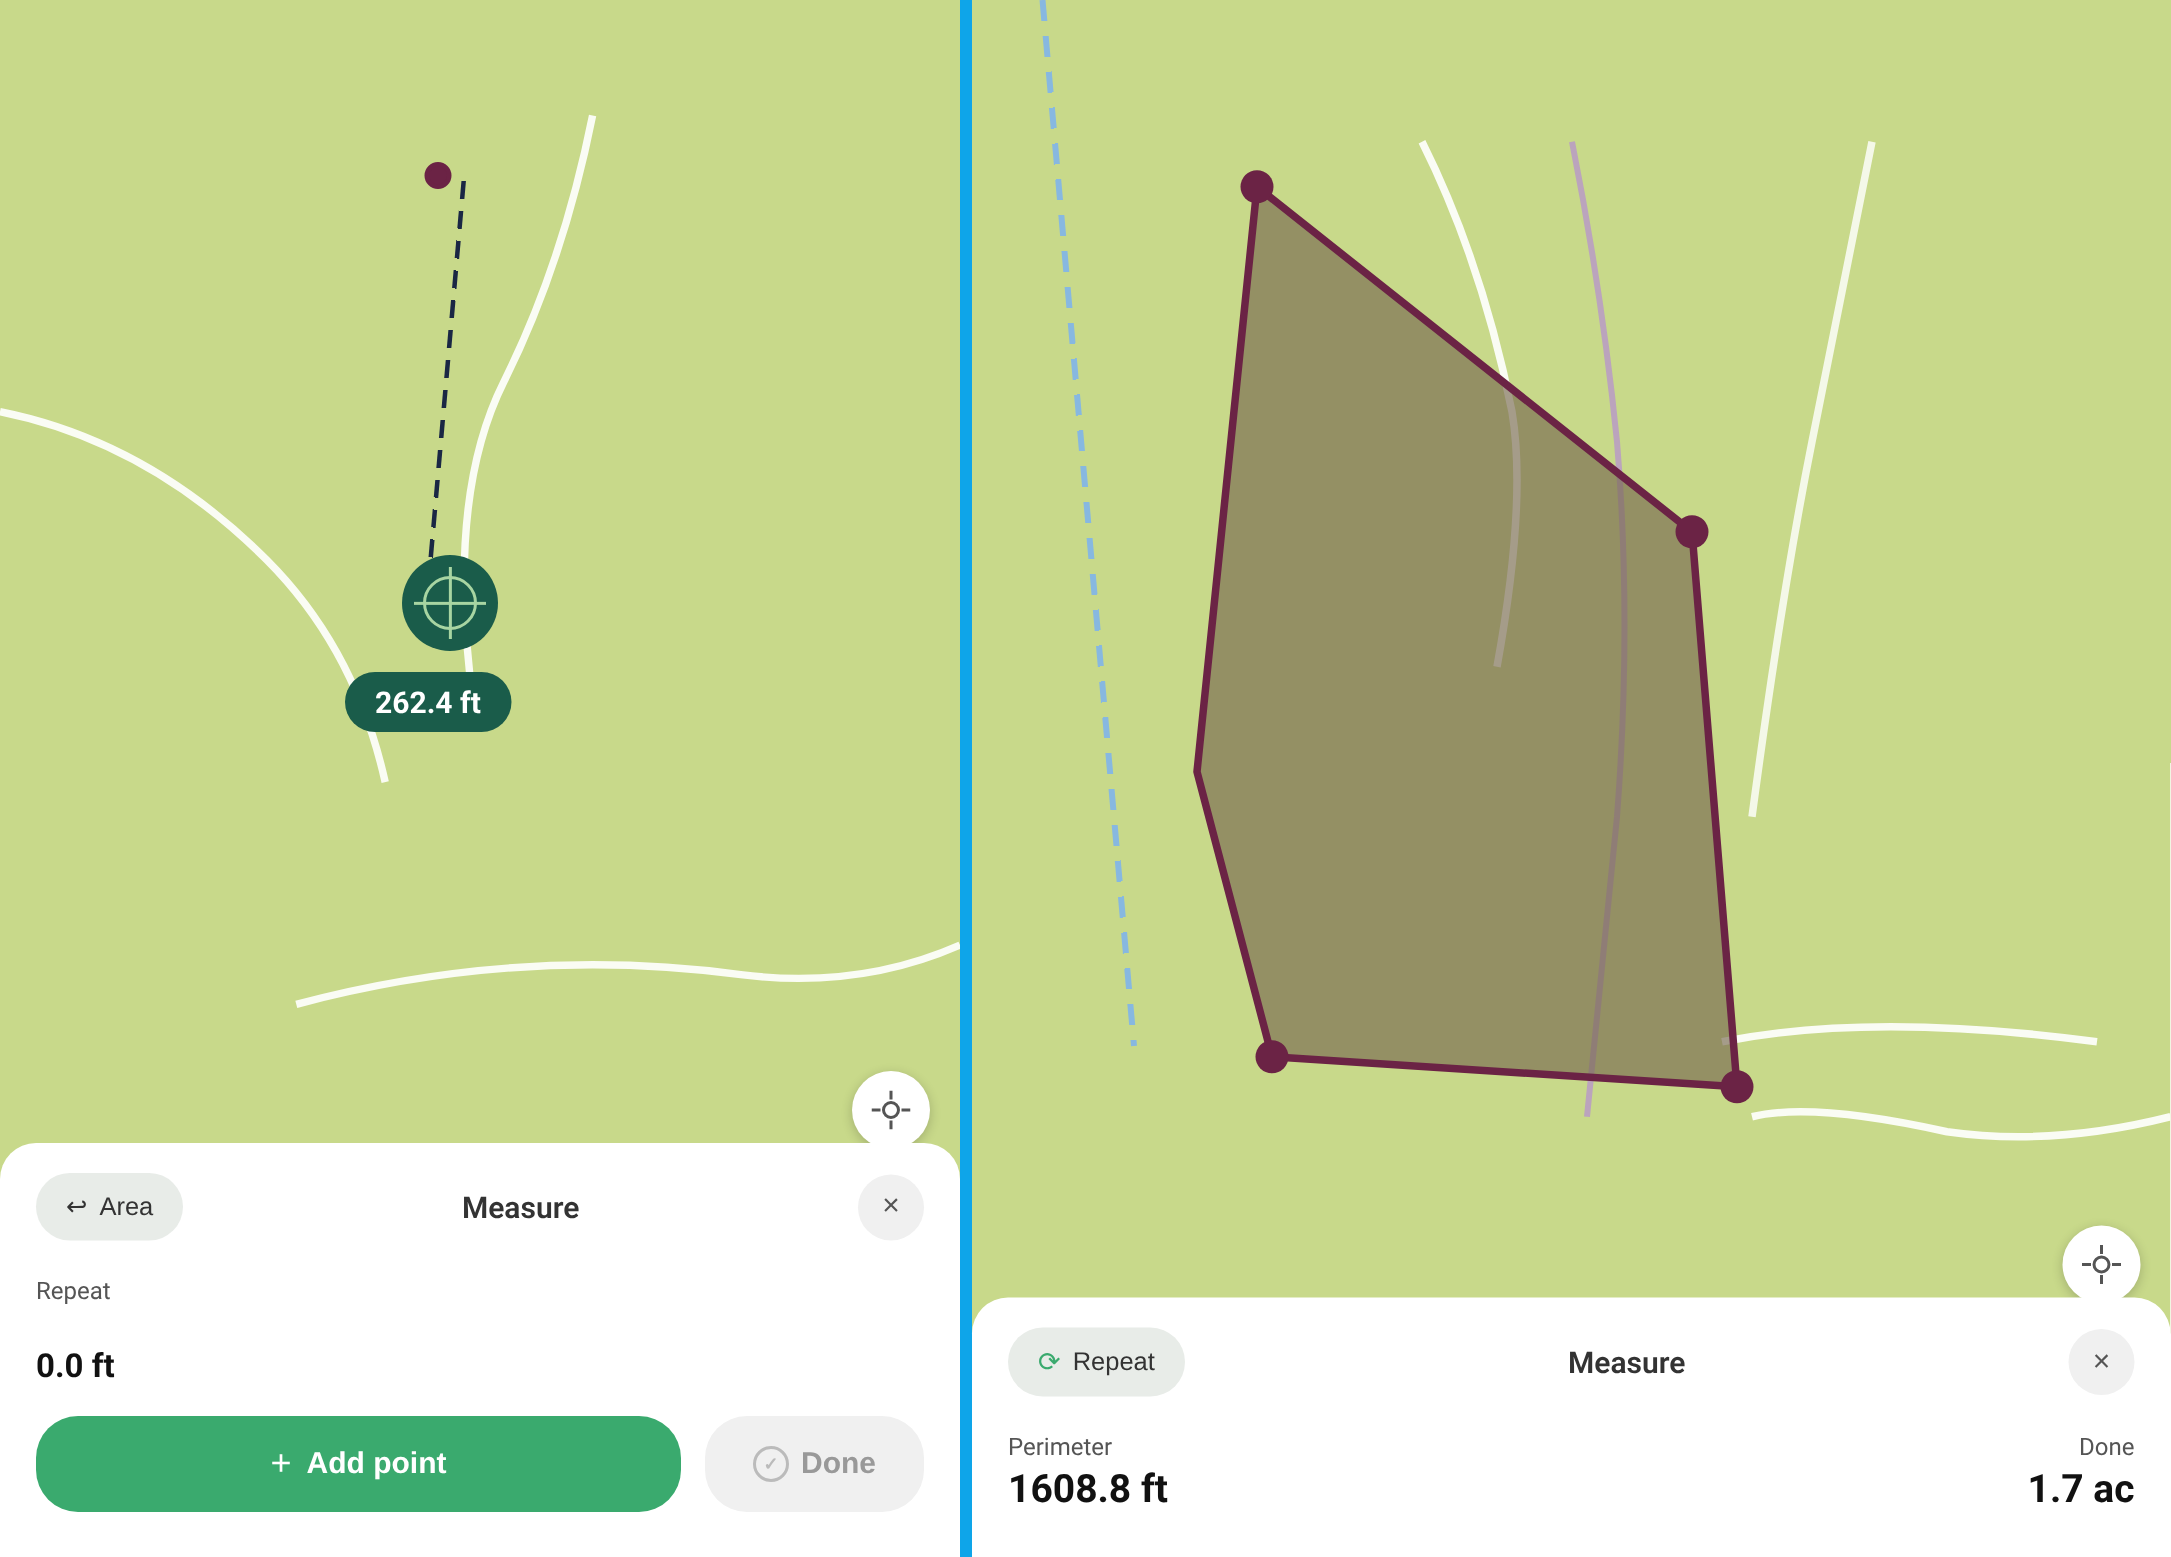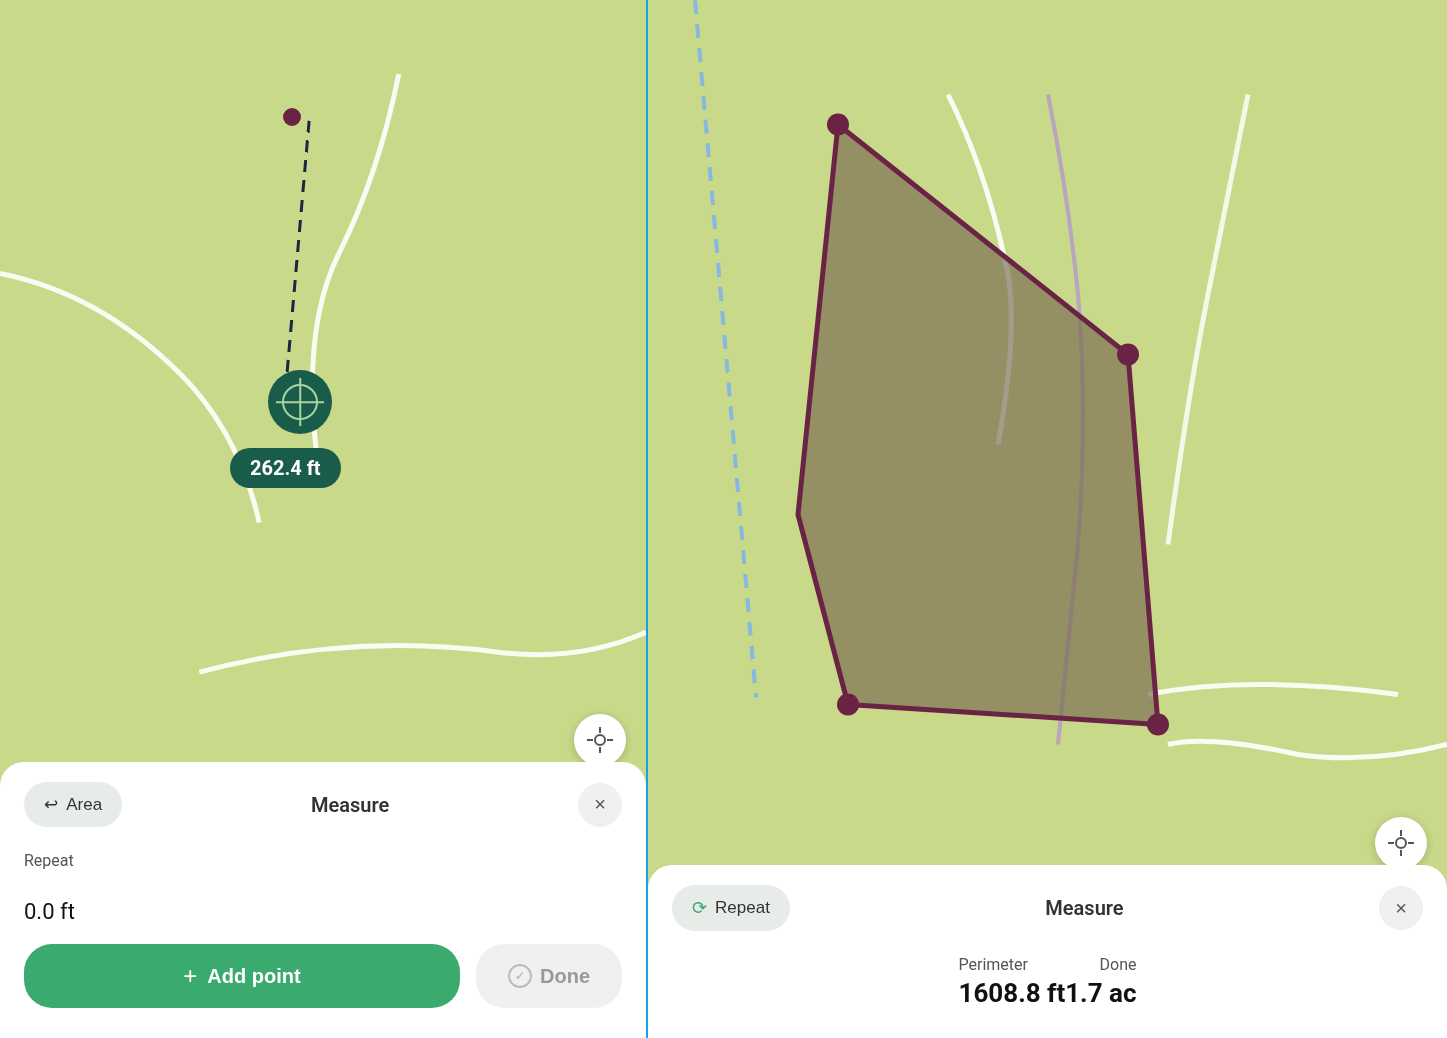--- a/index.html
+++ b/index.html
@@ -10,21 +10,21 @@
       font-family: -apple-system, BlinkMacSystemFont, 'Segoe UI', Roboto, sans-serif;
       overflow: hidden;
     }
 
     
     .panel-left {
       width: 648px;
       height: 1038px;
       display: flex;
       flex-direction: column;
-      border-right: 2px solid #0ea5e9;
+      border-right: 8px solid #0ea5e9;
     }
 
     .map-left {
       flex: 1;
       background-color: #c8d98a;
       position: relative;
       overflow: hidden;
       border-radius: 0 0 0 0;
     }
 
@@ -194,21 +194,21 @@
     }
 
     .length-label {
       font-size: 16px;
       color: #555;
       margin-bottom: 4px;
     }
 
     .length-value {
       font-size: 22px;
-      font-weight: 400;
+      font-weight: 700;
       color: #111;
       margin-top: 29px;
     }
 
     .action-row {
       display: flex;
       gap: 16px;
     }
 
     .add-point-btn {
@@ -329,21 +329,21 @@
       border-radius: 24px;
       padding: 12px 20px;
       font-size: 17px;
       font-weight: 500;
       color: #333;
       cursor: pointer;
     }
 
     .stats-row {
       display: flex;
-      justify-content: center;
+      justify-content: space-between;
       margin-top: 24px;
     }
 
     .stat-block {}
 
     .stat-label {
       font-size: 16px;
       color: #555;
       margin-bottom: 4px;
     }

